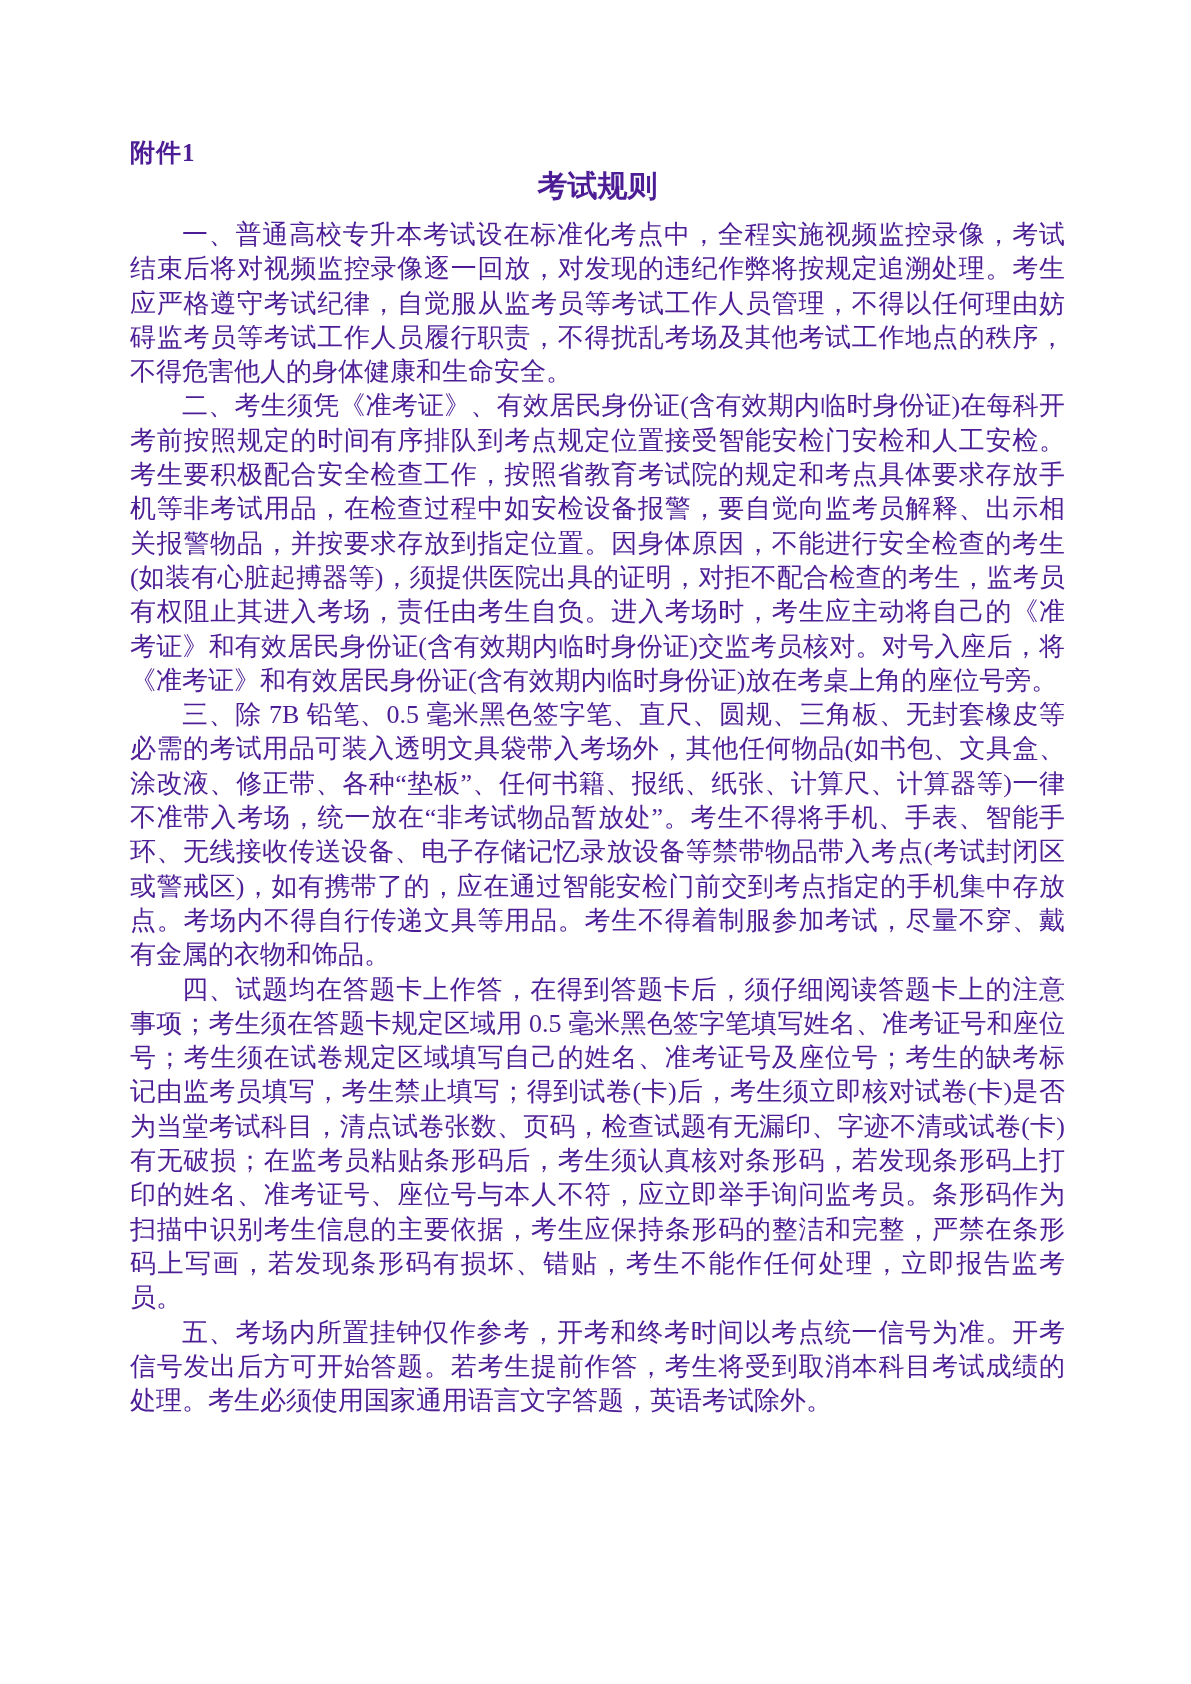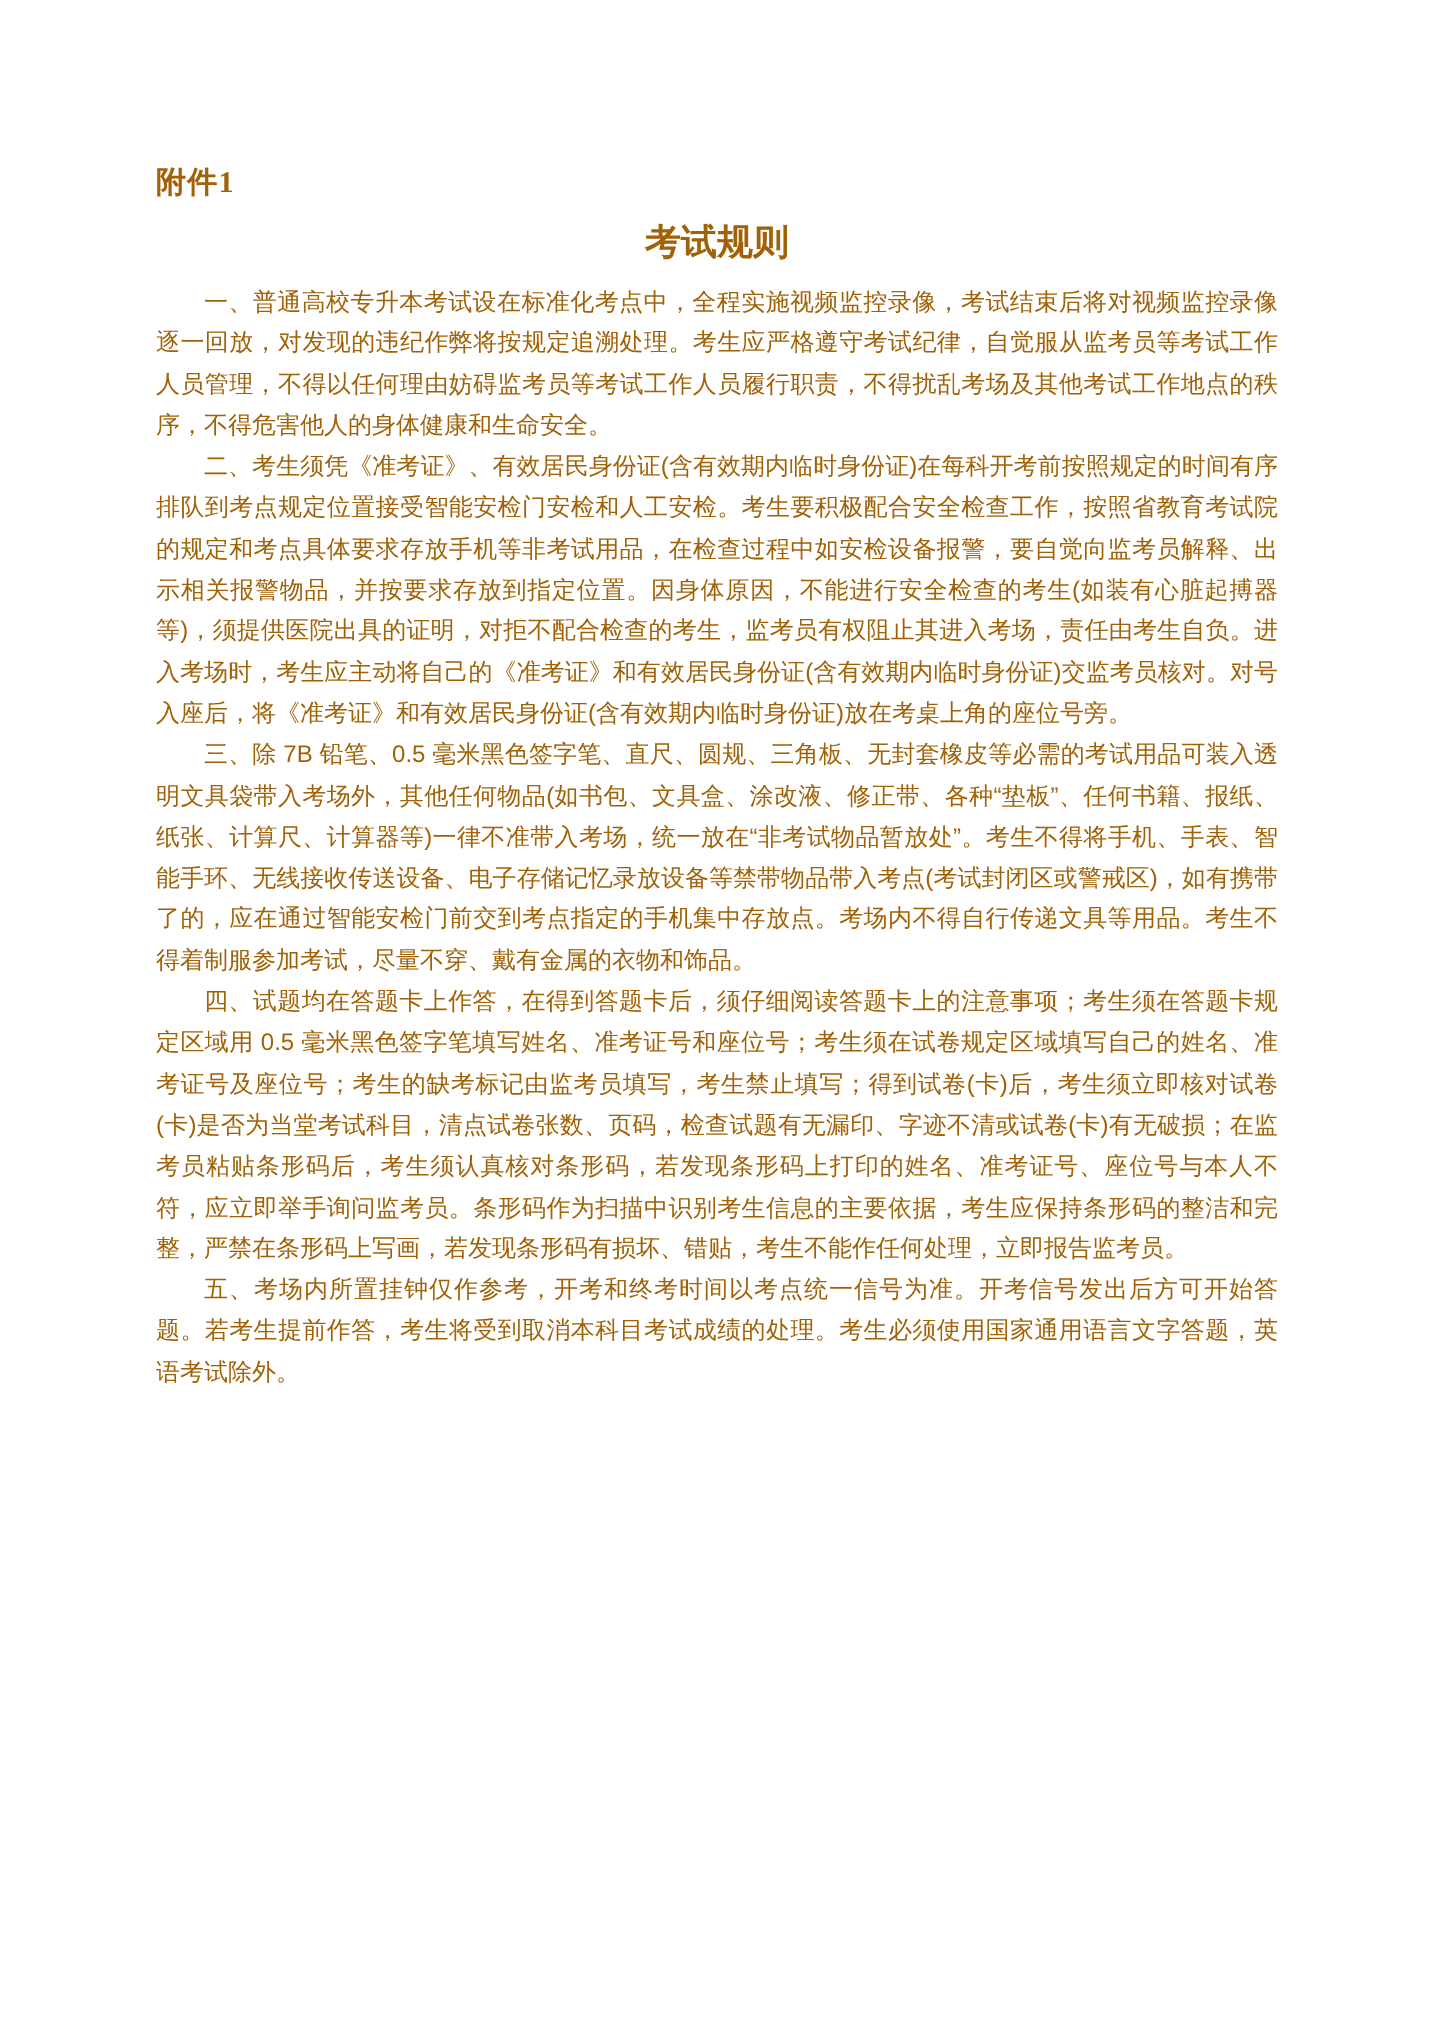--- a/index.html
+++ b/index.html
@@ -15,41 +15,40 @@
   }
   .page {
     position: absolute;
     left: 0;
     top: 0;
     width: 1191px;
     height: 1684px;
     background: #ffffff;
     box-sizing: border-box;
     padding: 138px 126px 0 130px;
-    color: #a16207;
+    color: #4c1d95;
   }
   .attachment-label {
     font-family: "Liberation Serif", "DejaVu Serif", serif;
     font-size: 25px;
     font-weight: bold;
     letter-spacing: 1px;
     line-height: 1.2;
   }
   .doc-title {
     font-family: "Liberation Sans", "DejaVu Sans", sans-serif;
     font-size: 30px;
     font-weight: 600;
     text-align: center;
-    margin-top: 17px;
     margin-bottom: 14px;
     line-height: 1.2;
   }
   .doc-body p {
-    font-family: Liberation Sans, sans-serif;
-    font-size: 20px;
+    font-family: Liberation Serif, serif;
+    font-size: 26px;
     line-height: 34.3px;
     margin: 0;
     text-align: justify;
     text-justify: inter-character;
     text-indent: 2em;
     word-break: break-all;
   }
 </style>
 </head>
 <body>

